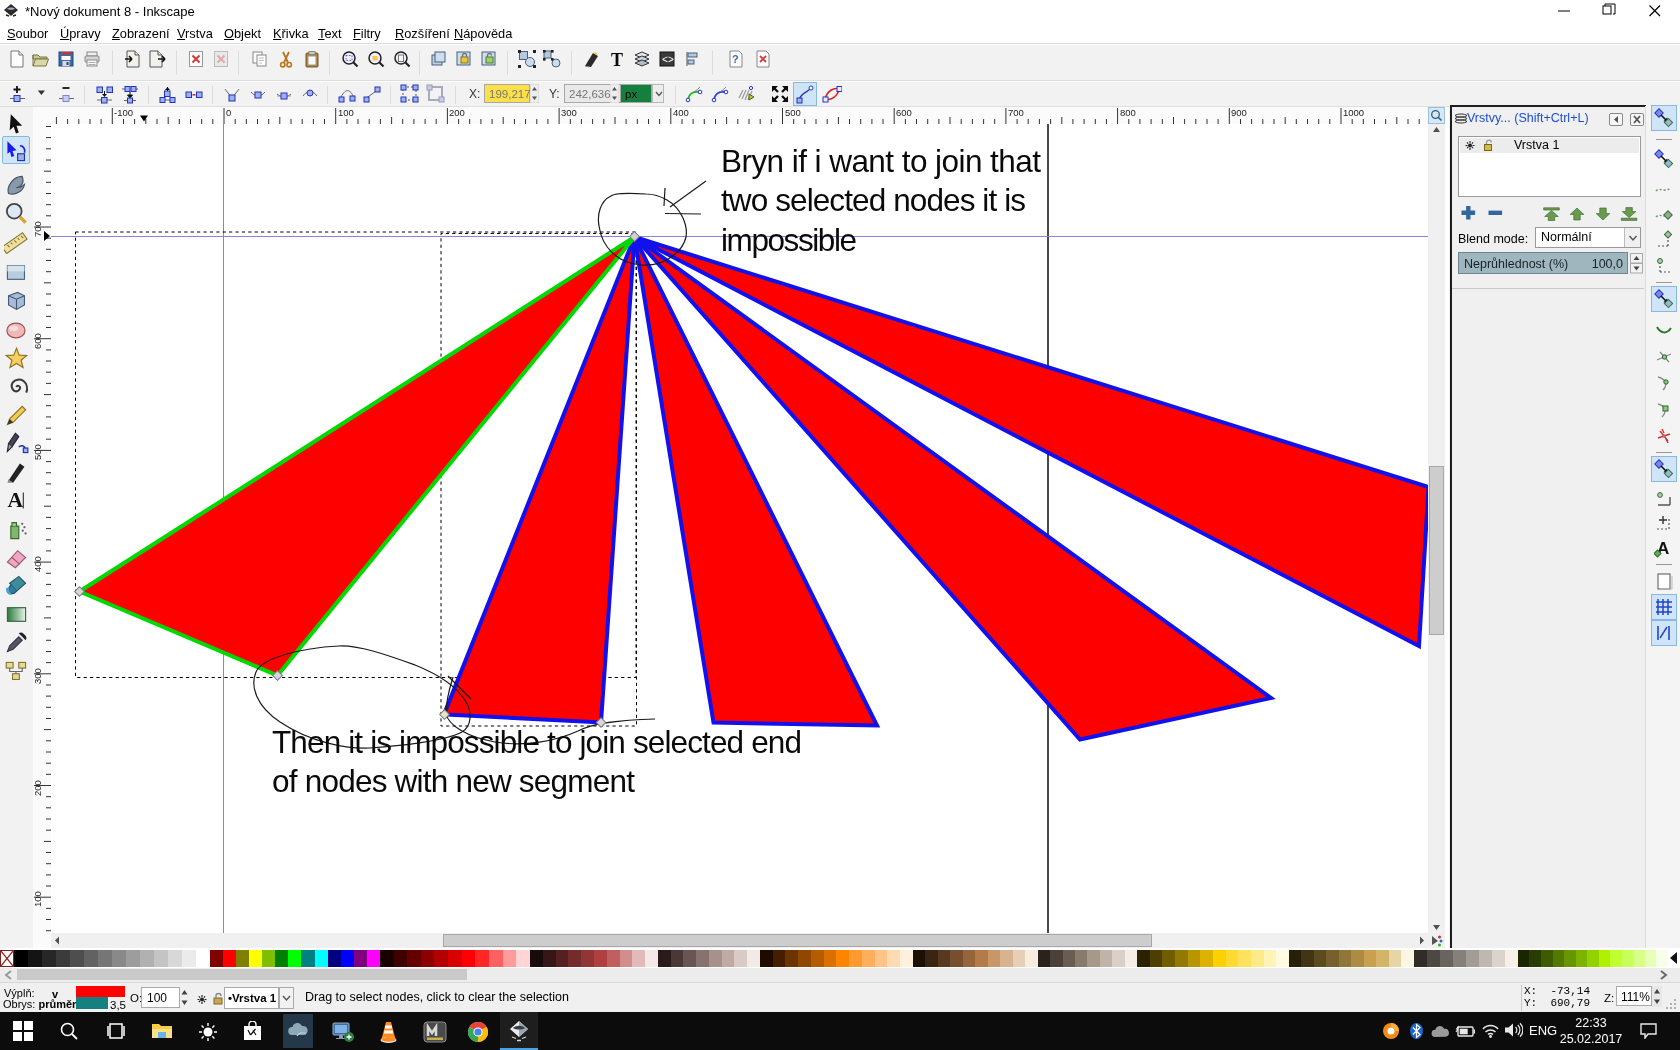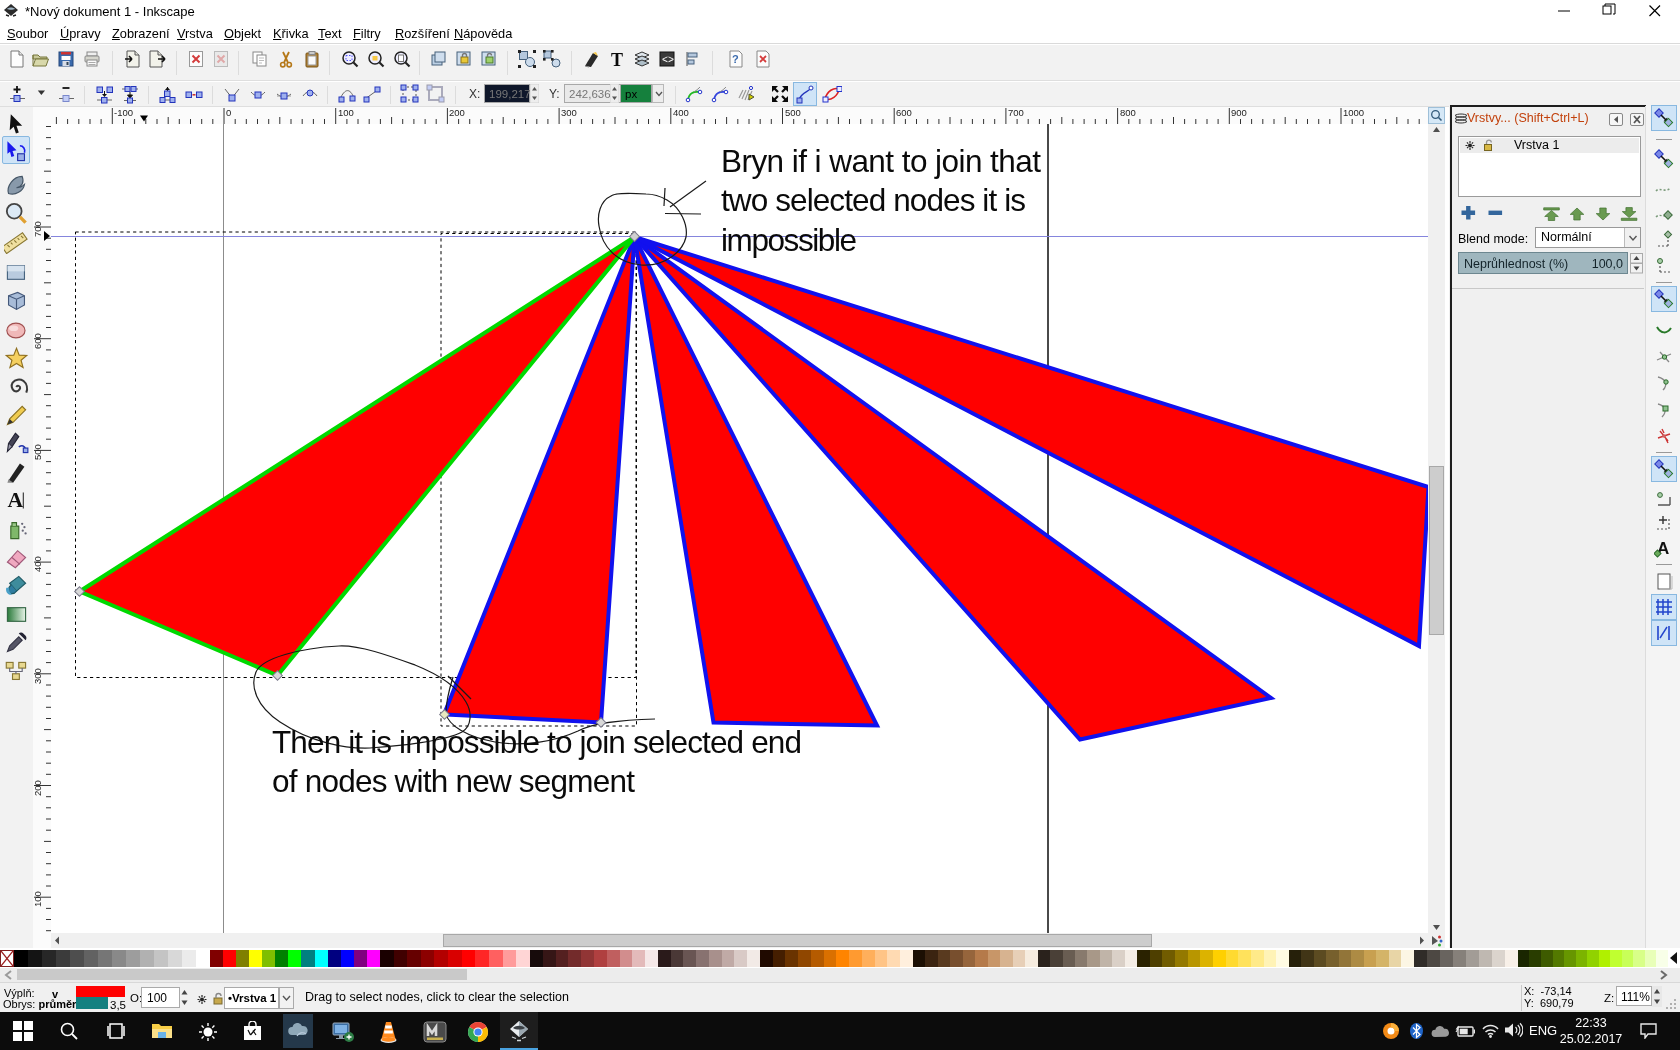--- a/index.html
+++ b/index.html
@@ -29,21 +29,21 @@
 svg{display:block}
 .u{text-decoration:underline}
 </style></head>
 <body>
 <div class="abs" id="titlebar">
  <svg class="abs" style="left:3px;top:3px" width="16" height="16" viewBox="0 0 16 16">
       <path d="M8 1 L15 7 L8 13 L1 7 Z" fill="#2b2b2b"></path>
       <path d="M4 6 C6 4 10 4 12 6 C10 7 6 7 4 6Z" fill="#9fb4c4"></path>
       <path d="M3 12 l3 1 M10 13 l3 -1" stroke="#222" stroke-width="1.4"></path>
     </svg>
- <div class="abs" id="title-text">*Nový dokument 1 - Inkscape</div>
+ <div class="abs" id="title-text">*Nový dokument 8 - Inkscape</div>
  <svg class="abs" style="left:1540px;top:0" width="140" height="22" viewBox="0 0 140 22">
   <path d="M18 11 h12" stroke="#000" stroke-width="1"></path>
   <rect x="63" y="6" width="8" height="8" fill="none" stroke="#000"></rect>
       <path d="M65 6 v-2 h10 v10 h-2" fill="none" stroke="#000"></path>
   <path d="M109.5 5.5 l10.5 10.5 M120 5.5 l-10.5 10.5" stroke="#000" stroke-width="1.2"></path>
  </svg>
 </div>
 <div class="abs" id="menubar">
  <span class="menu" style="left:7px"><span class="u">S</span>oubor</span>
  <span class="menu" style="left:60px"><span class="u">Ú</span>pravy</span>
@@ -284,21 +284,21 @@
       <rect x="1" y="13" width="5" height="5" fill="#9fb0ee" stroke="#2233bb"></rect>
       <rect x="13" y="13" width="5" height="5" fill="#9fb0ee" stroke="#2233bb"></rect>
     </svg>
     <svg class="abs" style="left:426px;top:2px" width="20" height="20" viewBox="0 0 20 20">
       <rect x="3" y="3" width="13" height="13" fill="none" stroke="#aab" stroke-width="2"></rect>
       <rect x="1" y="1" width="5" height="5" fill="#c3cdf5" stroke="#99a"></rect>
       <rect x="13" y="13" width="5" height="5" fill="#c3cdf5" stroke="#99a"></rect>
     </svg>
     <div class="sep2" style="left:455px"></div>
     <div class="abs" style="left:469px;top:5px;font-size:12px;color:#333">X:</div>
-    <div class="abs" style="left:484px;top:2px;width:46px;height:19px;background:#0f172a;border:1px solid #a8a8a8;font-size:11.5px;color:#777;padding:3px 0 0 4px">199,217</div>
+    <div class="abs" style="left:484px;top:2px;width:46px;height:19px;background:#fde047;border:1px solid #a8a8a8;font-size:11.5px;color:#777;padding:3px 0 0 4px">199,217</div>
     <svg class="abs" style="left:530px;top:2px" width="9" height="19">
       <rect width="9" height="19" fill="#ededed" stroke="#bbb" stroke-width="0.5"></rect>
       <path d="M4.5 3 L7 6.5 L2 6.5 Z" fill="#555"></path>
       <path d="M4.5 16 L7 12.5 L2 12.5 Z" fill="#555"></path>
     </svg>
     <div class="abs" style="left:549px;top:5px;font-size:12px;color:#333">Y:</div>
     <div class="abs" style="left:564px;top:2px;width:58px;height:19px;background:#e9e9e9;border:1px solid #a8a8a8;font-size:11.5px;color:#777;padding:3px 0 0 4px">242,636</div>
     <svg class="abs" style="left:610px;top:2px" width="9" height="19">
       <rect width="9" height="19" fill="#ededed" stroke="#bbb" stroke-width="0.5"></rect>
       <path d="M4.5 3 L7 6.5 L2 6.5 Z" fill="#555"></path>
@@ -564,21 +564,21 @@
 <div class="abs" id="dock">
 <div class="abs" style="left:1px;top:0;width:2px;height:843px;background:#1e1e1e"></div>
 <div class="abs" style="left:1px;top:0;width:196px;height:2px;background:#1e1e1e"></div>
 <svg class="abs" style="left:4px;top:6px" width="16" height="15" viewBox="0 0 16 15">
       <g fill="none" stroke="#333">
         <path d="M2 4.5 C4 2.5 12 2.5 14 4.5 M2 4.5 C4 6.5 12 6.5 14 4.5"></path>
         <path d="M2 7.5 C4 5.5 12 5.5 14 7.5 M2 7.5 C4 9.5 12 9.5 14 7.5"></path>
         <path d="M2 10.5 C4 8.5 12 8.5 14 10.5 M2 10.5 C4 12.5 12 12.5 14 10.5"></path>
       </g>
     </svg>
-<div class="abs" style="left:18px;top:6px;font-size:12.5px;color:#c2410c">Vrstvy... (Shift+Ctrl+L)</div>
+<div class="abs" style="left:18px;top:6px;font-size:12.5px;color:#1d4ed8">Vrstvy... (Shift+Ctrl+L)</div>
 <div class="abs" style="left:160px;top:8px;width:14px;height:13px;border:1px solid #888;border-radius:2px;background:#f6f6f6">
       <svg width="12" height="11">
         <path d="M8 2 L4 5.5 L8 9 Z" fill="#555"></path>
       </svg>
     </div>
 <div class="abs" style="left:181px;top:8px;width:14px;height:13px;border:1px solid #888;border-radius:2px;background:#f6f6f6">
       <svg width="12" height="11">
         <path d="M3 2 L9 9 M9 2 L3 9" stroke="#555" stroke-width="1.8"></path>
       </svg>
     </div>
@@ -768,21 +768,21 @@
       <path d="M4 6 V4 a2.5 2.5 0 0 1 5 0" fill="none" stroke="#888" stroke-width="1.4"></path>
     </svg>
 <div class="abs" style="left:224px;top:3.5px;width:55px;height:22px;background:#fff;border:1px solid #aaa;font-size:11.5px;font-weight:bold;padding:4px 3px 0 3px;white-space:nowrap;overflow:hidden">•Vrstva 1</div>
 <div class="abs" style="left:279px;top:3.5px;width:15px;height:22px;background:#f2f2f2;border:1px solid #aaa">
       <svg width="13" height="20">
         <path d="M3 8 L6.5 12 L10 8" fill="none" stroke="#555" stroke-width="1.4"></path>
       </svg>
     </div>
 <div class="abs" style="left:305px;top:7px;font-size:12.5px">Drag to select nodes, click to clear the selection</div>
 <div class="abs" style="left:1521px;top:2px;width:1px;height:26px;background:#c8c8c8"></div>
-<div class="abs" style="left:1524px;top:2px;font-size:11px;font-family:Liberation Sans, sans-serif;white-space:pre">X:  -73,14
+<div class="abs" style="left:1524px;top:2px;font-size:11px;font-family:Liberation Mono, monospace;white-space:pre">X:  -73,14
 Y:  690,79</div>
 <div class="abs" style="left:1604px;top:9px;font-size:11.5px">Z:</div>
 <div class="abs" style="left:1616px;top:3px;width:36px;height:20px;background:#fff;border:1px solid #aaa;font-size:12px;padding:3px 0 0 4px">111%</div>
 <svg class="abs" style="left:1652px;top:3px" width="10" height="21">
       <rect width="10" height="21" fill="#e8e8e8"></rect>
       <path d="M5 3 L8 7.5 L2 7.5 Z" fill="#444"></path>
       <path d="M5 18 L8 13.5 L2 13.5 Z" fill="#444"></path>
     </svg>
 <svg class="abs" style="left:1666px;top:16px" width="12" height="12">
       <g fill="#b0b0b0">

